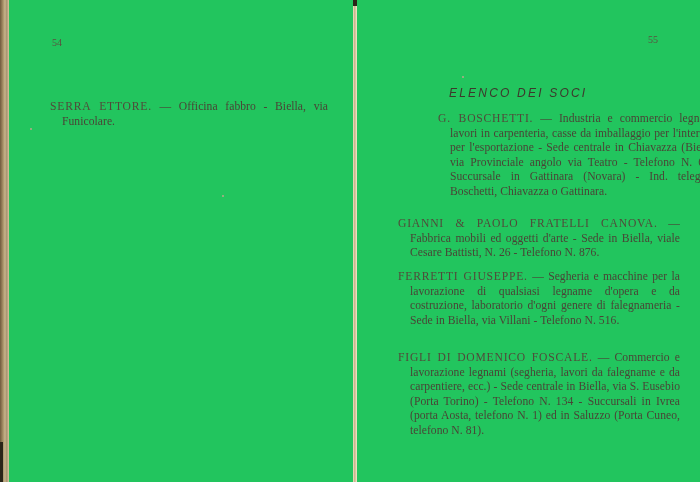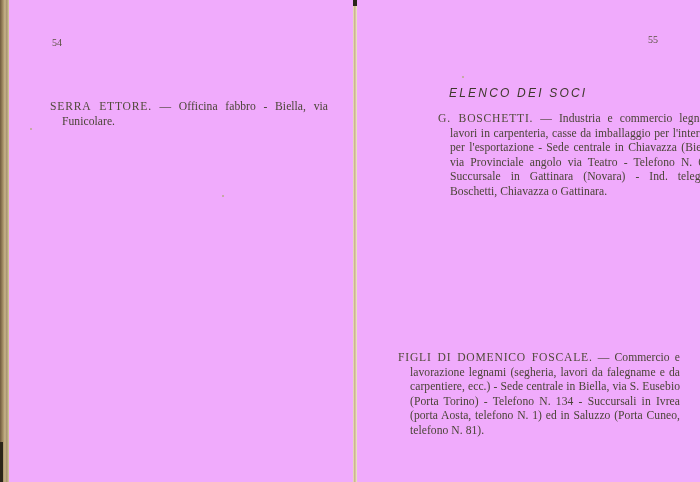--- a/index.html
+++ b/index.html
@@ -7,21 +7,21 @@
     padding: 0;
     width: 700px;
     height: 482px;
     overflow: hidden;
     background: #fbf8e0;
   }
   .spread {
     position: relative;
     width: 700px;
     height: 482px;
-    background: #f0abfc;
+    background: #22c55e;
     font-family: "Liberation Serif", "DejaVu Serif", serif;
     color: #4a4436;
   }
   .left-edge {
     position: absolute;
     left: 0; top: 0;
     width: 9px; height: 482px;
     background: linear-gradient(to right, #6e5a3e 0%, #a08a62 30%, #c6b48a 55%, #a69270 75%, #d8ca9e 100%);
   }
   .left-edge::after {
@@ -127,19 +127,25 @@
   <div class="page right">
     <div class="page-number">55</div>
 
     <div class="speck" style="left:104px; top:76px;"></div>
     <div class="subtitle">ELENCO DEI SOCI</div>
 
     <div class="entry" style="top:112px;margin-left:40px;">
       <span class="name">G. BOSCHETTI.</span><span> — Industria e commercio legnami, lavori in carpenteria, casse da imballaggio per l'interno e per l'esportazione - Sede centrale in Chiavazza (Biella), via Provinciale angolo via Teatro - Telefono N. 65 - Succursale in Gattinara (Novara) - Ind. telegr. : Boschetti, Chiavazza o Gattinara.</span>
     </div>
 
+    <div class="entry" style="top:217px;">
+      <span class="name">GIANNI &amp; PAOLO FRATELLI CANOVA.</span><span> — Fabbrica mobili ed oggetti d'arte - Sede in Biella, viale Cesare Battisti, N. 26 - Telefono N. 876.</span>
+    </div>
 
+    <div class="entry" style="top:270px;">
+      <span class="name">FERRETTI GIUSEPPE.</span><span> — Segheria e macchine per la lavorazione di qualsiasi legname d'opera e da costruzione, laboratorio d'ogni genere di falegnameria - Sede in Biella, via Villani - Telefono N. 516.</span>
+    </div>
 
     <div class="entry" style="top:351px;">
       <span class="name">FIGLI DI DOMENICO FOSCALE.</span><span> — Commercio e lavorazione legnami (segheria, lavori da falegname e da carpentiere, ecc.) - Sede centrale in Biella, via S. Eusebio (Porta Torino) - Telefono N. 134 - Succursali in Ivrea (porta Aosta, telefono N. 1) ed in Saluzzo (Porta Cuneo, telefono N. 81).</span>
     </div>
   </div>
 </div>
 
 </body></html>

